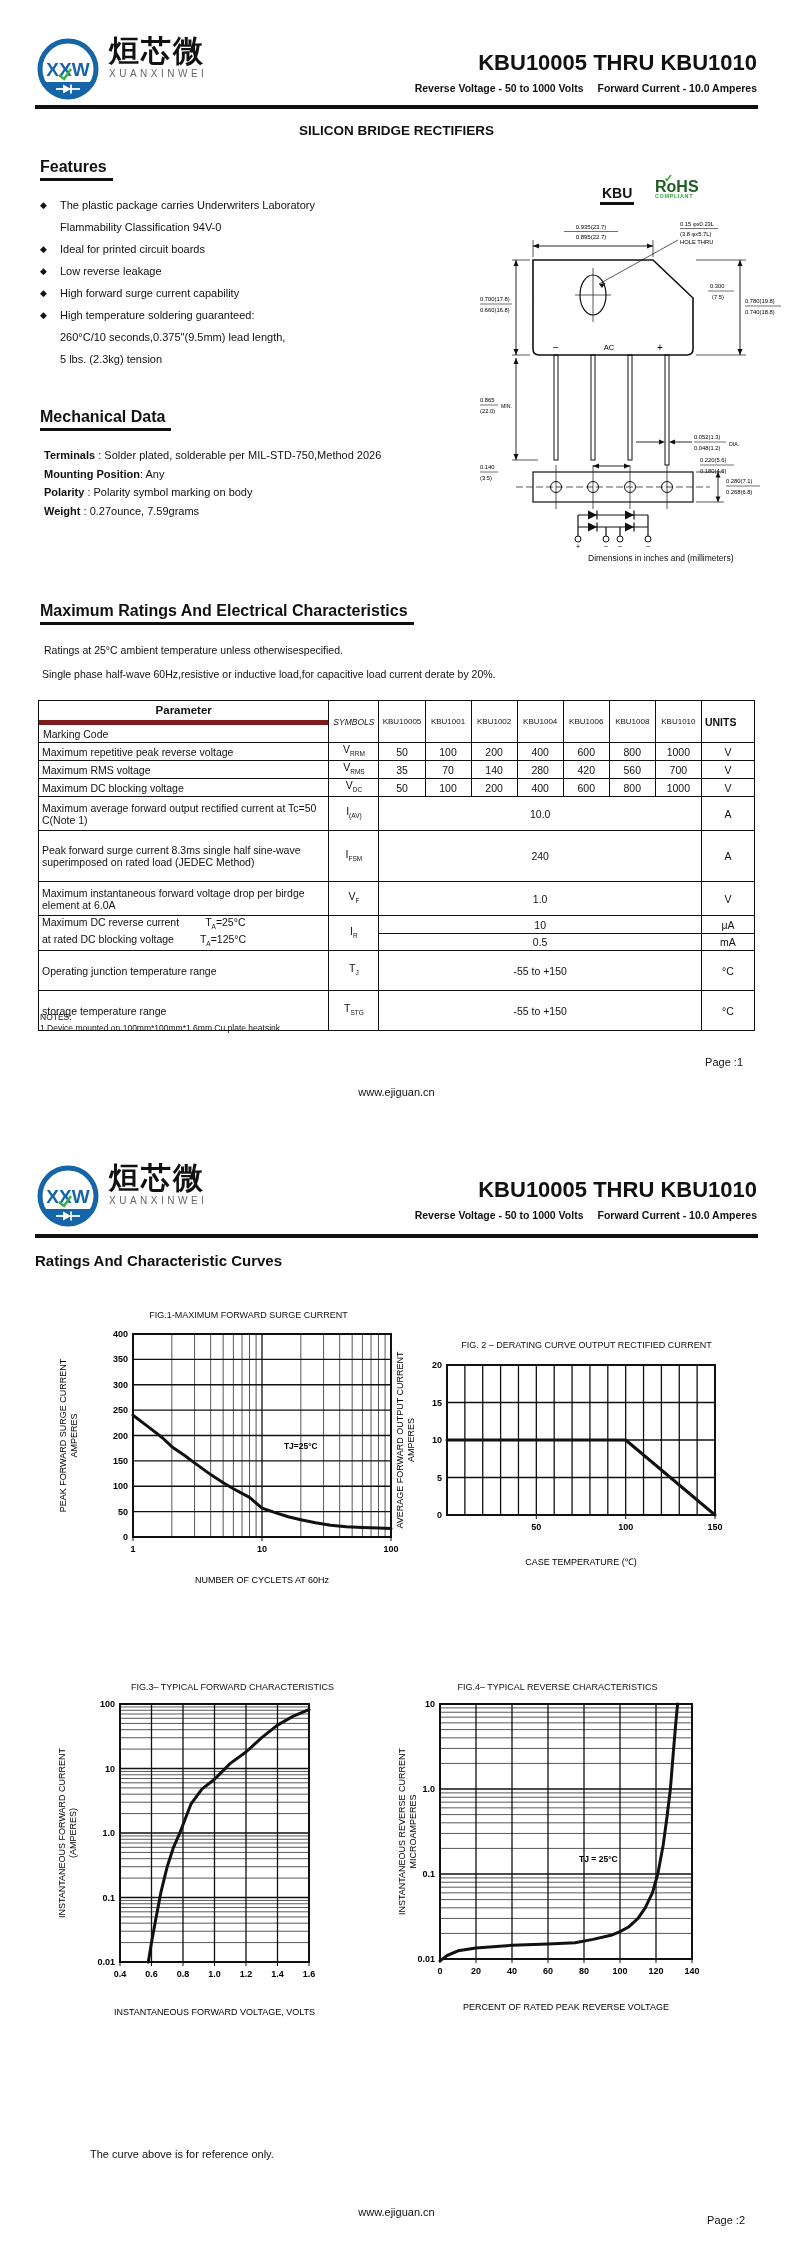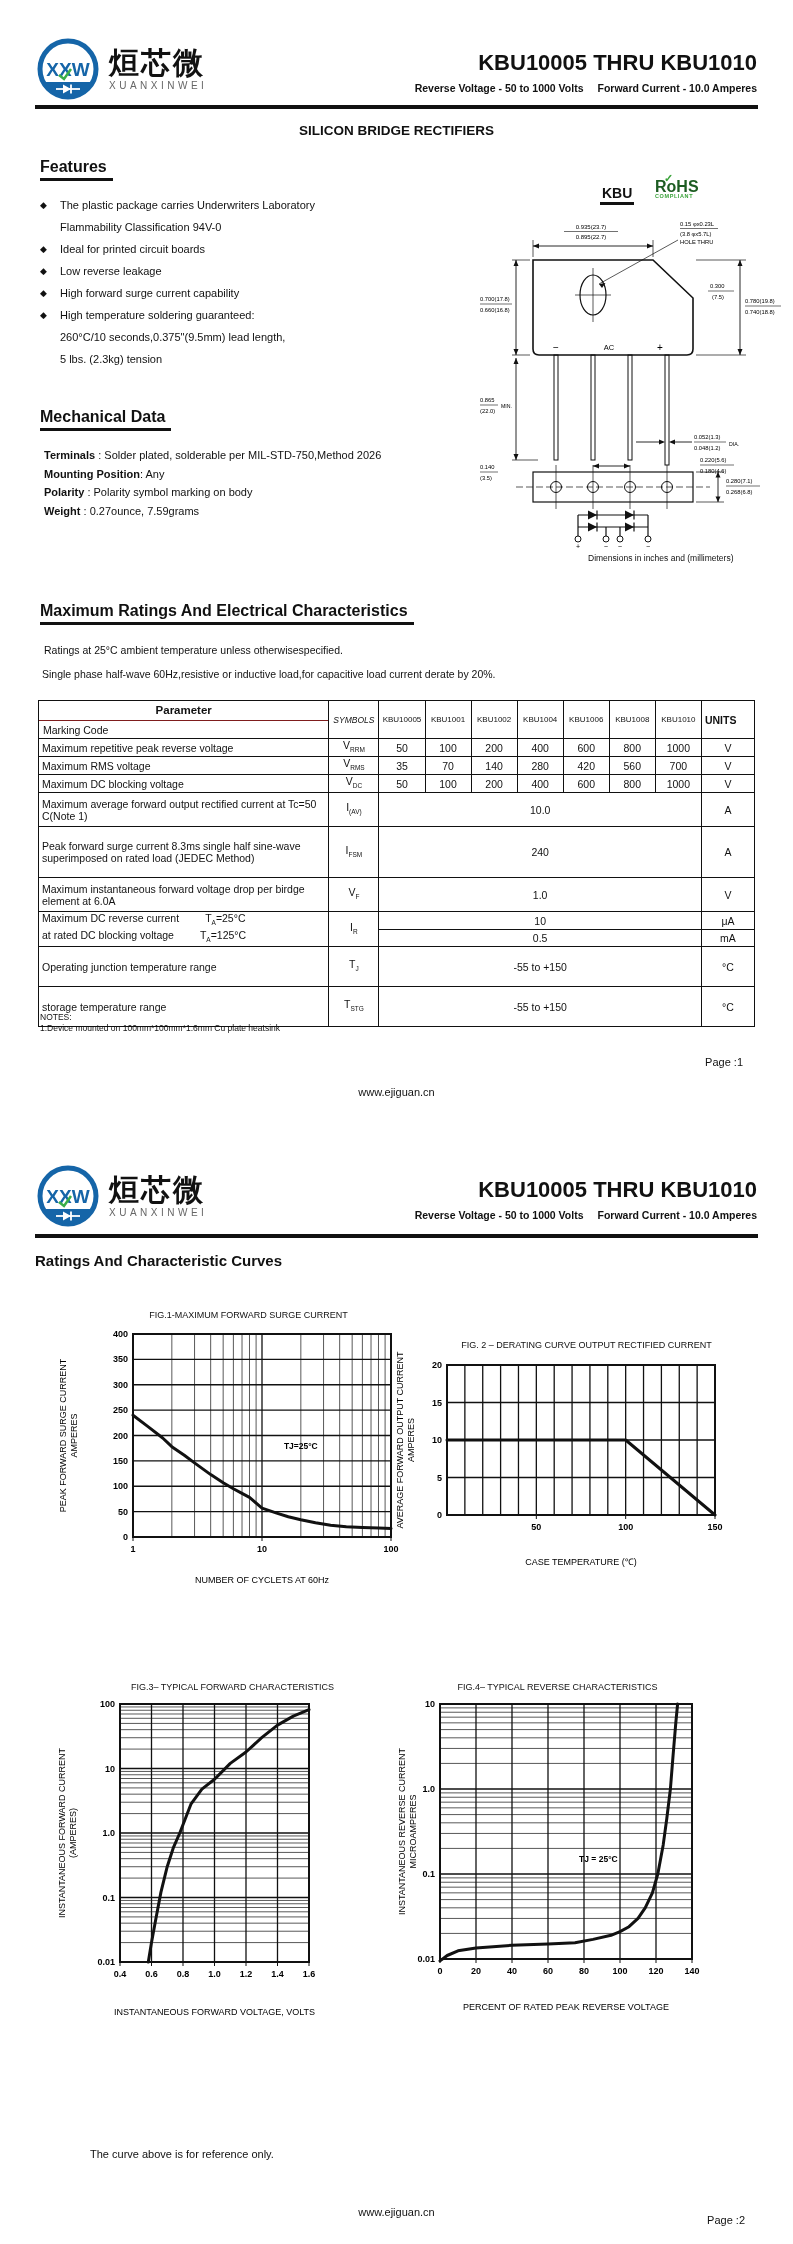--- a/index.html
+++ b/index.html
@@ -1,20 +1,20 @@
 <!DOCTYPE html>
 <html><head>
 <meta charset="utf-8">
 <style>
   html,body{margin:0;padding:0;background:#fff;}
   .sheet{position:relative;width:793px;height:2244px;background:#fff;overflow:hidden;
          font-family:"Liberation Sans",sans-serif;color:#111;}
   .abs{position:absolute;}
   
-  .logo{display:flex;align-items:center;gap:6px;}
+  .logo{display:flex;align-items:flex-start;gap:6px;}
   .logo-cn{font-size:30px;font-weight:bold;color:#111;line-height:30px;letter-spacing:2px;}
   .logo-en{font-size:10px;color:#666;letter-spacing:3.5px;margin-top:2px;}
   .hdr-title{font-size:22px;font-weight:bold;text-align:right;}
   .hdr-sub{font-size:10.5px;font-weight:bold;text-align:right;margin-top:6px;}
   .hdr-sub span + span{margin-left:14px;}
   .rule{position:absolute;left:35px;width:723px;height:4px;background:#111;}
   .doc-title{font-size:13.5px;font-weight:bold;text-align:center;width:100%;}
   .sec-h{font-size:16px;font-weight:bold;border-bottom:3px solid #111;display:inline-block;padding:0 6px 2px 0;}
   
   .flist{font-size:11px;line-height:22px;width:360px;}
@@ -27,21 +27,21 @@
   .kbu{font-size:14px;font-weight:bold;border-bottom:3px solid #111;padding:0 2px 1px;}
   .rohs{color:#1d5c22;font-weight:bold;font-size:16px;line-height:13px;position:relative;}
   .rohs .chk{position:absolute;left:9px;top:-8px;color:#3aa33a;font-size:11px;}
   .rohs-sub{color:#3aa33a;font-size:5.5px;font-weight:bold;letter-spacing:.6px;}
   .cap{font-size:8.5px;}
   
   .intro{font-size:10.5px;}
   table.rt{border-collapse:collapse;table-layout:fixed;font-size:10.5px;}
   table.rt td{border:1px solid #111;padding:0 3px;vertical-align:middle;line-height:12px;}
   .ph{padding:0!important;}
-  .ph-top{font-weight:bold;text-align:center;font-size:11.5px;border-bottom:1px solid #7f1d1d;padding:3px 0 4px;}
+  .ph-top{font-weight:bold;text-align:center;font-size:11.5px;border-bottom:5px solid #7f1d1d;padding:3px 0 4px;}
   .ph-bot{text-align:left;padding:3px 4px 2px;font-size:10.5px;}
   .sh{font-style:italic;font-size:8.5px;text-align:center;}
   .parth{font-size:8px;text-align:center;padding:0 1px!important;}
   .uh{font-weight:bold;font-size:10.5px;text-align:left;}
   td.v,td.u,td.sym{text-align:center;}
   sub{font-size:6.5px;}
   tr.h16 td{height:16px;}
   tr.h34 td{height:33px;}
   tr.h50 td{height:50px;}
   tr.h40 td{height:39px;}

